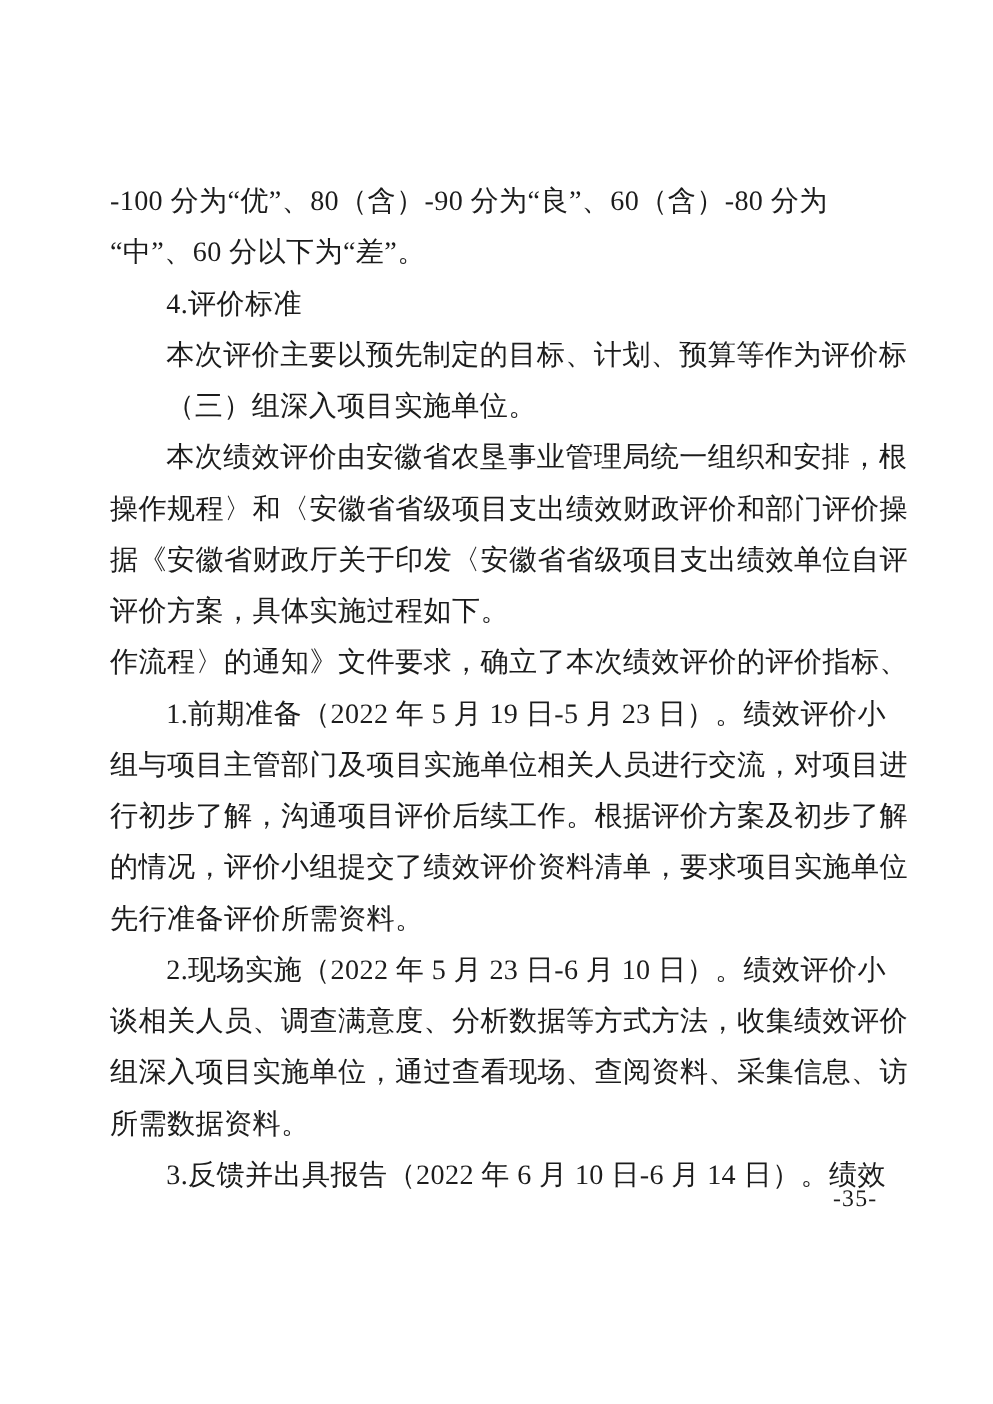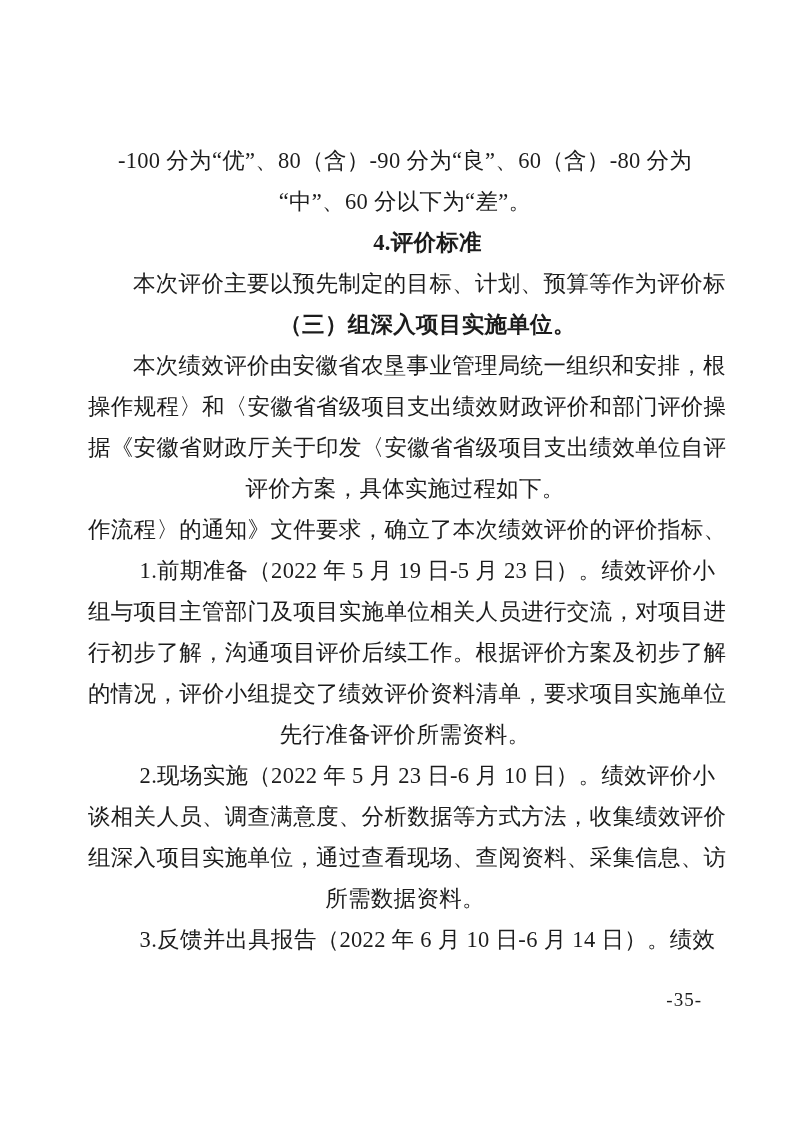--- a/index.html
+++ b/index.html
@@ -14,38 +14,37 @@
     background: #ffffff;
     overflow: hidden;
     font-family: "Liberation Serif", "DejaVu Serif", serif;
     color: #1c1c1c;
   }
   .textblock {
     position: absolute;
     left: 88px;
     top: 140px;
     width: 634px;
-    text-align: center;
   }
   .line {
     font-size: 22.5px;
     line-height: 41px;
     height: 41px;
     white-space: nowrap;
     letter-spacing: 0.3px;
   }
   .ind {
     text-indent: 45px;
   }
   .b {
-    font-weight: 700;
+    font-weight: 400;
   }
   .page-number {
     position: absolute;
-    top: 988px;
+    top: 948px;
     right: 92px;
     font-size: 19px;
     line-height: 24px;
     color: #1c1c1c;
     letter-spacing: 1px;
   }
 </style>
 </head>
 <body>
 

